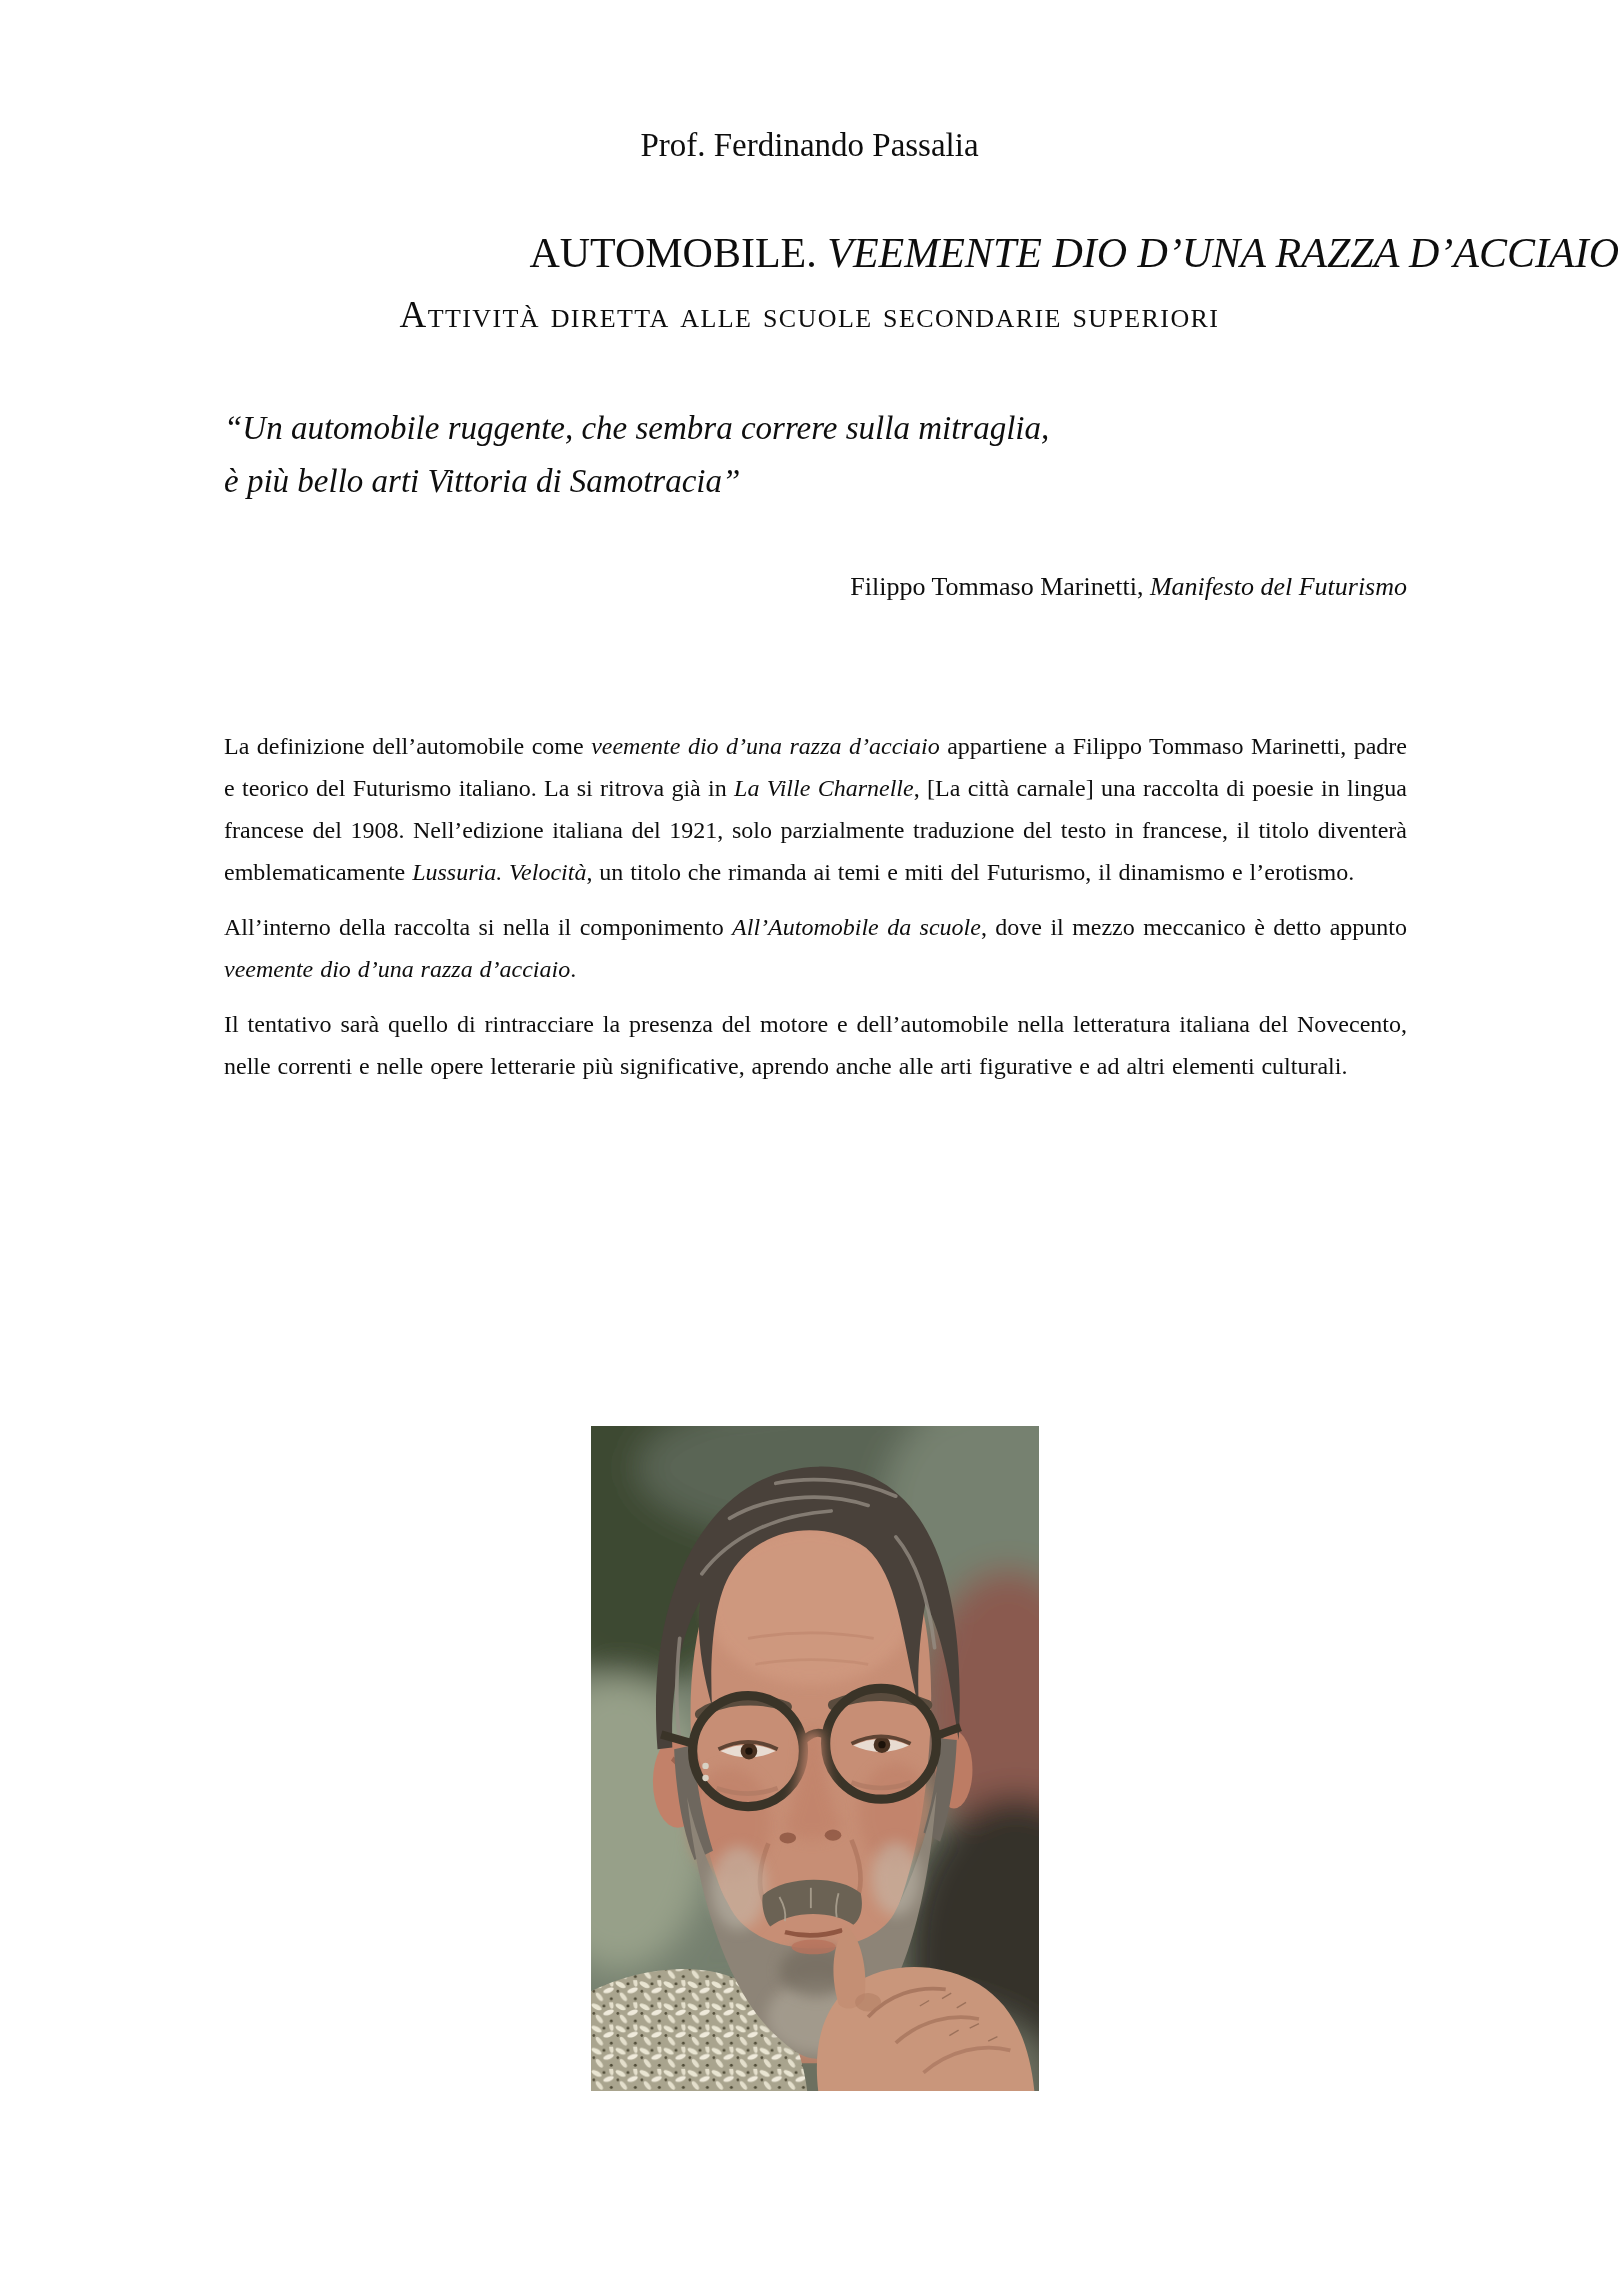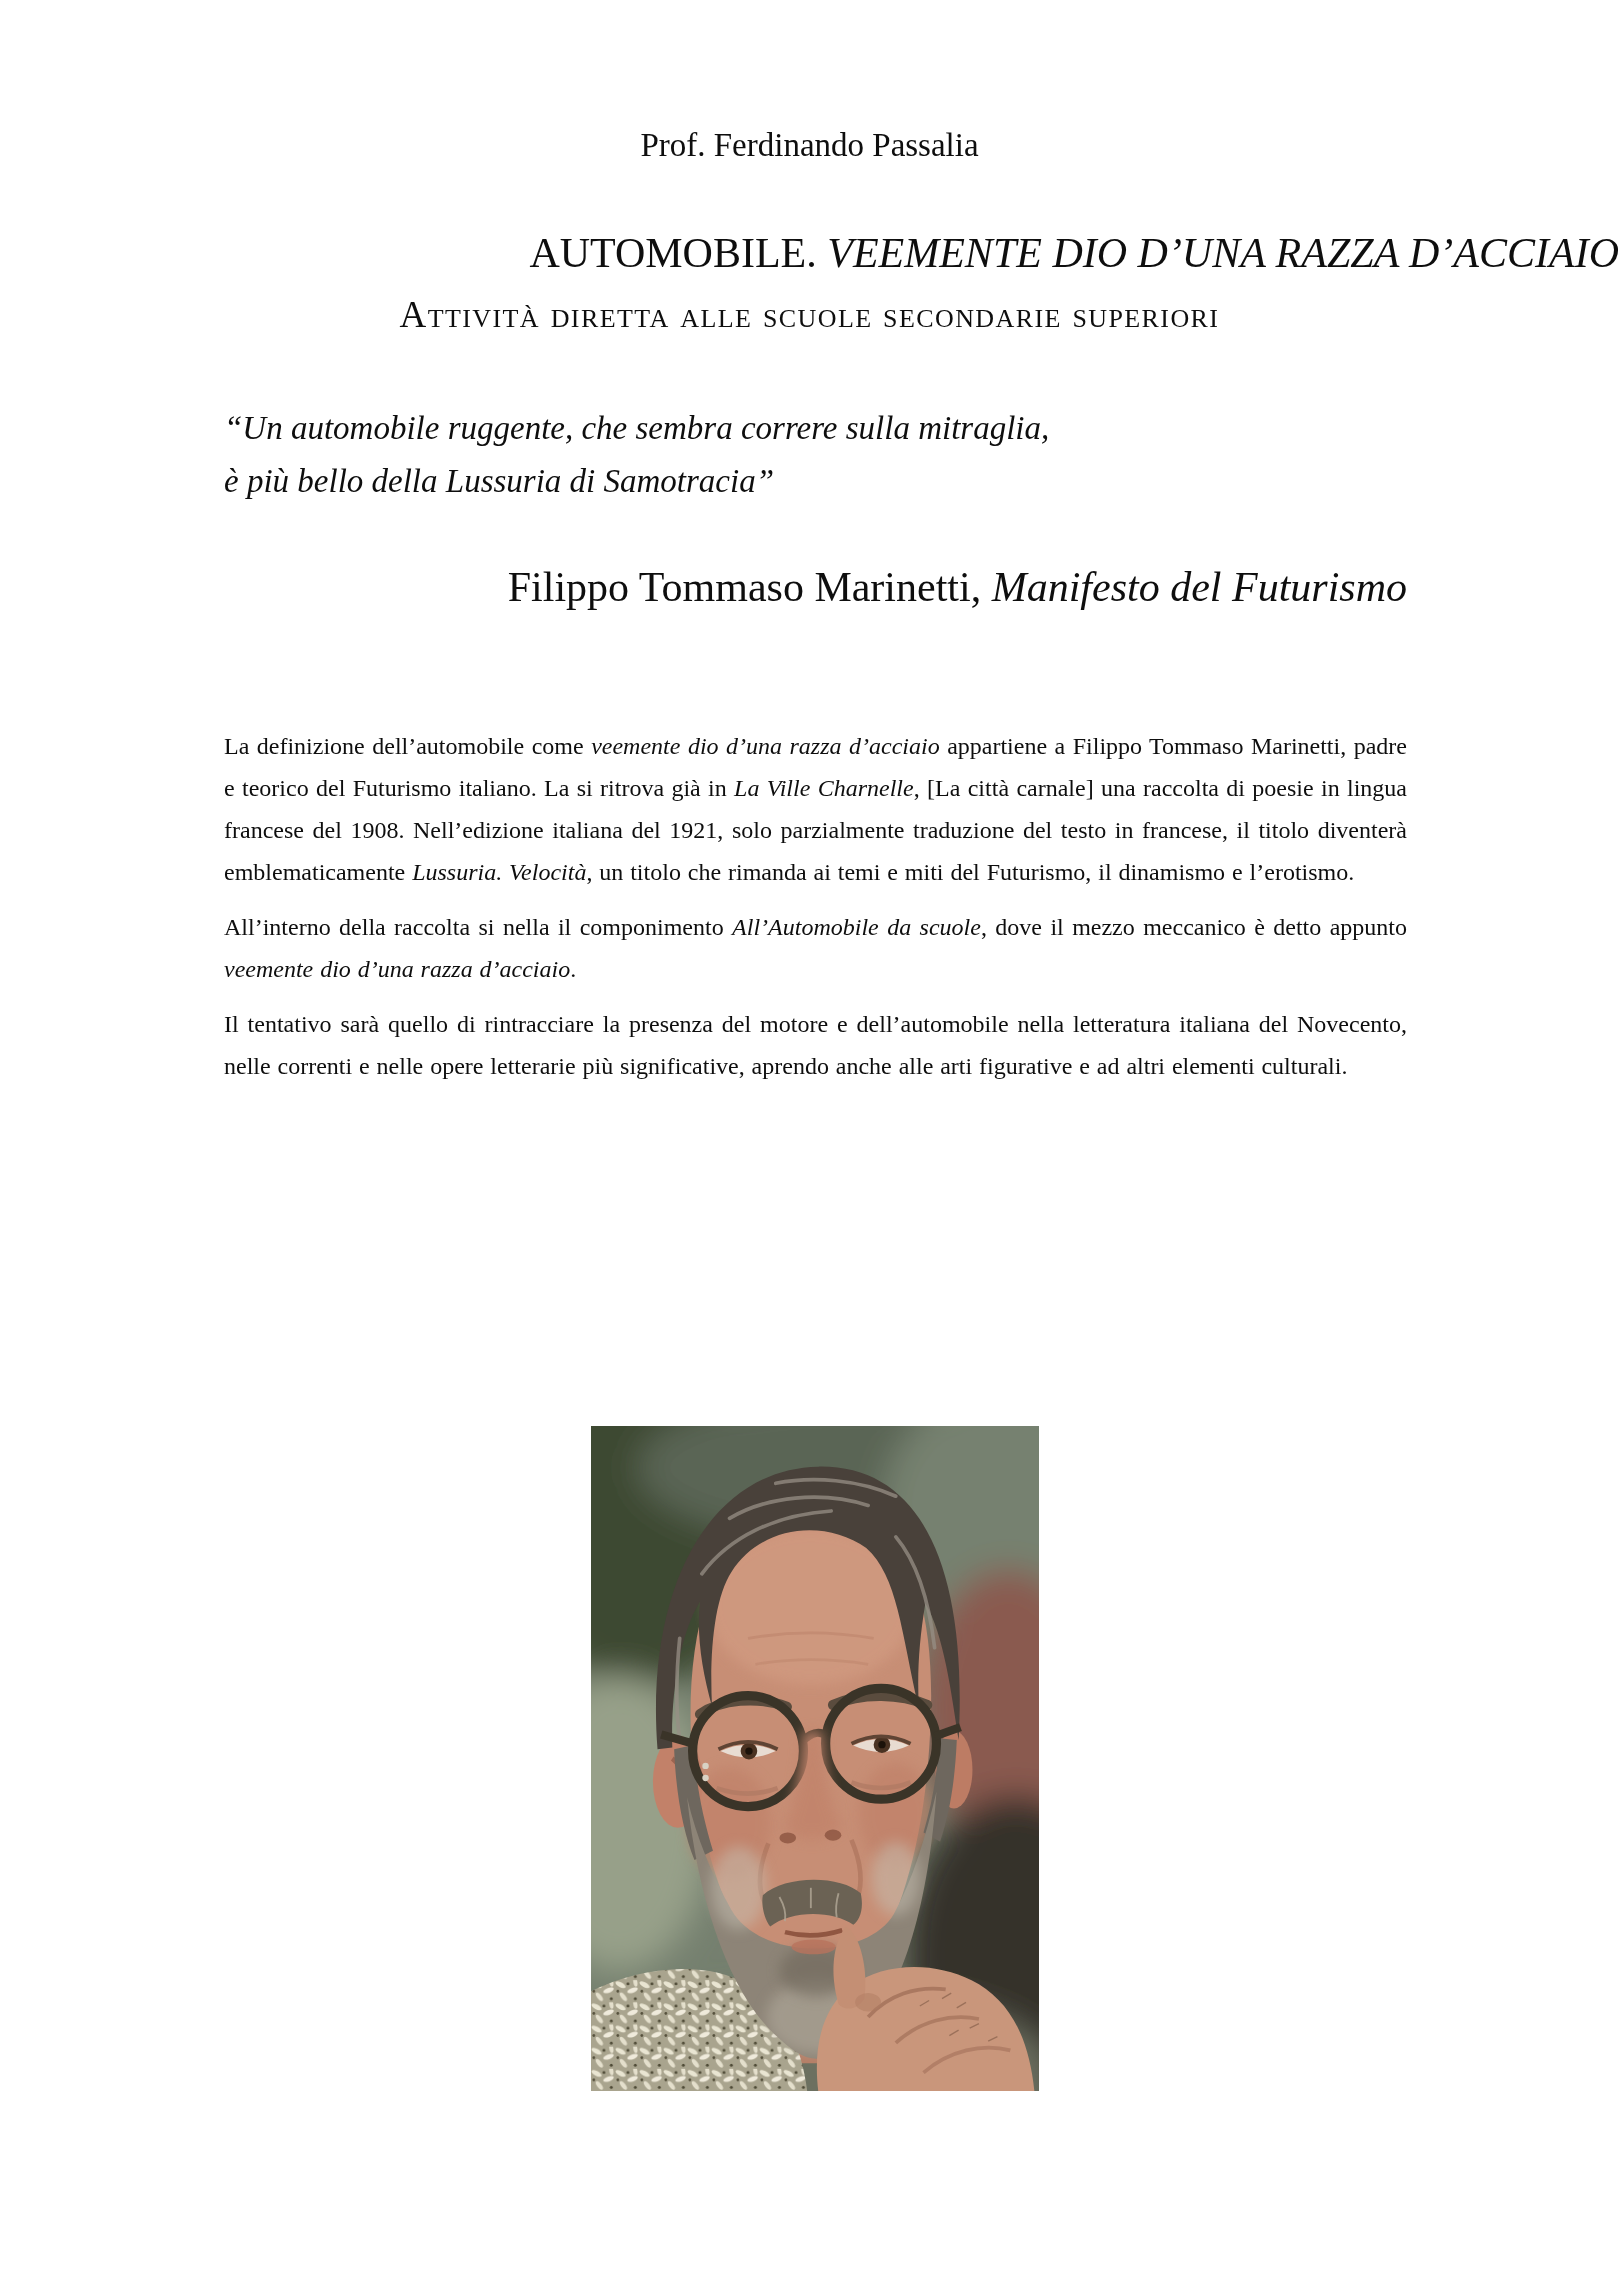--- a/index.html
+++ b/index.html
@@ -25,21 +25,21 @@
     position:absolute;top:292px;left:0;width:100%;
     text-align:center;font-size:37px;line-height:46px;
     font-variant:small-caps;letter-spacing:1.4px;
   }
   .quote{
     position:absolute;top:402px;left:224px;width:1183px;
     text-align:left;font-style:italic;font-size:33px;line-height:53px;
   }
   .attribution{
     position:absolute;top:565px;left:224px;width:1183px;
-    text-align:right;font-size:42px;line-height:44px;
+    text-align:right;font-size:26px;line-height:44px;
   }
   .attribution .it{font-style:italic;}
   .body-text{
     position:absolute;top:725px;left:224px;width:1183px;
     font-size:24px;line-height:42px;text-align:justify;
     word-spacing:0.9px;
   }
   .body-text p{margin:0 0 13px 0;}
   .body-text .it{font-style:italic;}
   .photo{
@@ -53,21 +53,21 @@
 <div class="page">
 
   <div class="author">Prof. Ferdinando Passalia</div>
 
   <h1 class="doc-title"><span>AUTOMOBILE. </span><span class="it">VEEMENTE DIO D’UNA RAZZA D’ACCIAIO</span></h1>
 
   <div class="subtitle">Attività diretta alle scuole secondarie superiori</div>
 
   <div class="quote">
     <div>“Un automobile ruggente, che sembra correre sulla mitraglia,</div>
-    <div>è più bello della Lussuria di Samotracia”</div>
+    <div>è più bello arti Vittoria di Samotracia”</div>
   </div>
 
   <div class="attribution"><span>Filippo Tommaso Marinetti, </span><span class="it">Manifesto del Futurismo</span></div>
 
   <div class="body-text">
     <p><span>La definizione dell’automobile come </span><span class="it">veemente dio d’una razza d’acciaio</span><span> appartiene a Filippo Tommaso Marinetti, padre e teorico del Futurismo italiano. La si ritrova già in </span><span class="it">La Ville Charnelle</span><span>, [La città carnale] una raccolta di poesie in lingua francese del 1908. Nell’edizione italiana del 1921, solo parzialmente traduzione del testo in francese, il titolo diventerà emblematicamente </span><span class="it">Lussuria. Velocità</span><span>, un titolo che rimanda ai temi e miti del Futurismo, il dinamismo e l’erotismo.</span></p>
     <p><span>All’interno della raccolta si nella il componimento </span><span class="it">All’Automobile da scuole</span><span>, dove il mezzo meccanico è detto appunto </span><span class="it">veemente dio d’una razza d’acciaio</span><span>.</span></p>
     <p><span>Il tentativo sarà quello di rintracciare la presenza del motore e dell’automobile nella letteratura italiana del Novecento, nelle correnti e nelle opere letterarie più significative, aprendo anche alle arti figurative e ad altri elementi culturali.</span></p>
   </div>
 

